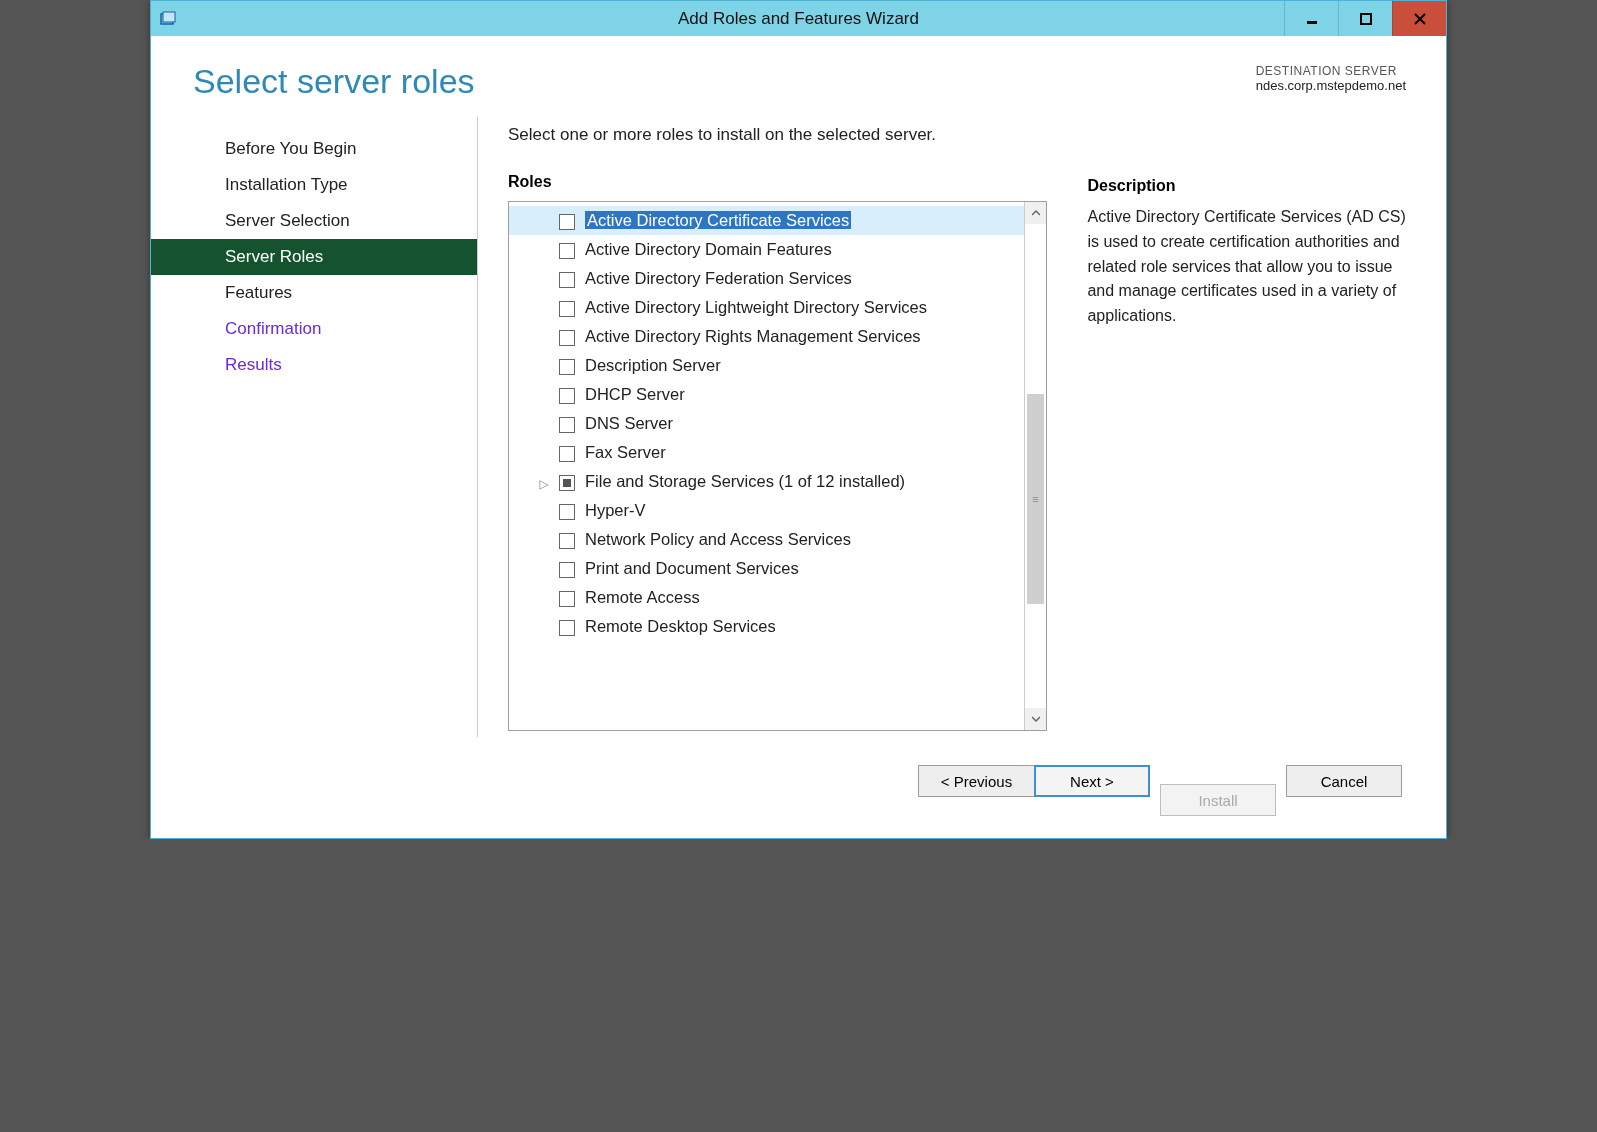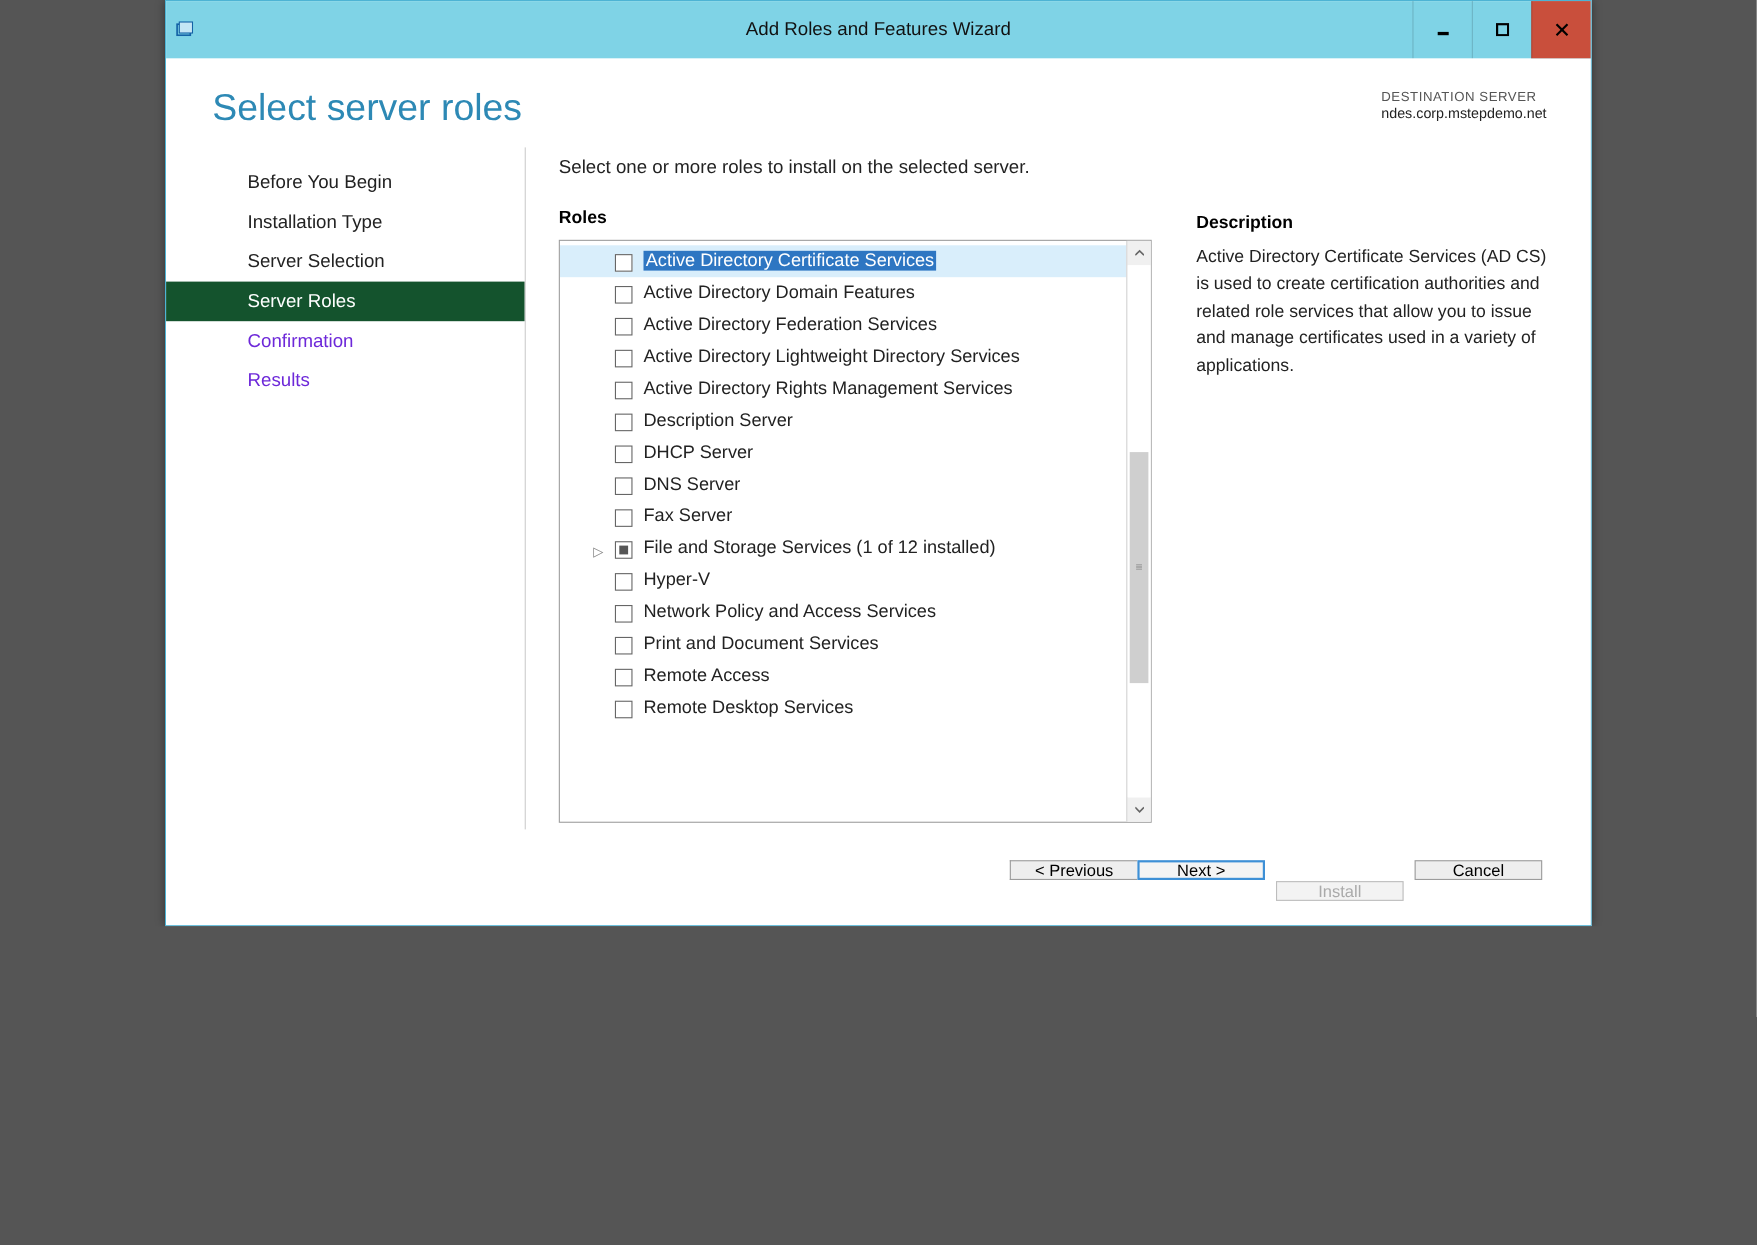--- a/index.html
+++ b/index.html
@@ -4,21 +4,21 @@
 <style>
   * { box-sizing: border-box; margin: 0; padding: 0; font-family: "Segoe UI", Tahoma, sans-serif; }
   body { background: #555; display: flex; justify-content: center; align-items: flex-start; }
   .window {
     width: 1297px;
     background: #fff;
     border: 1px solid #4db3d4;
     box-shadow: 0 0 8px rgba(0,0,0,0.4);
   }
   .titlebar {
-    height: 52px;
+    height: 35px;
     background: #7fd3e6;
     display: flex;
     align-items: center;
     position: relative;
   }
   .titlebar-icon {
     width: 18px; height: 18px; margin-left: 8px;
     display:inline-flex; align-items:center; justify-content:center;
   }
   .titlebar-title {
@@ -107,21 +107,21 @@
   .checkbox.indet::after{
     content:""; width:8px;height:8px;background:#555;
   }
   .desc-text { font-size: 16px; color: #222; line-height: 1.55; margin-top: 8px;}
   .footer {
     display: flex; justify-content: flex-end; gap: 10px;
     padding: 18px 44px 22px 0;
     border-top: none;
   }
   .btn {
-    min-width: 116px; height: 18px; font-size: 15px;
+    min-width: 116px; height: 32px; font-size: 15px;
     background: #eee; border: 1px solid #9c9c9c;
     display:flex;align-items:center;justify-content:center;
     padding: 0 14px;
   }
   .btn.default { border: 2px solid #3e90d6; background:#f4f4f4;}
   .btn.disabled { color: #aaa; background:#f3f3f3; border-color:#bdbdbd;margin-top:19px;}
   .btn-pair { display:flex; }
   .btn-pair .btn:first-child { border-right: none;}
 </style>
 </head>
@@ -165,20 +165,21 @@
         <div class="dest-server">ndes.corp.mstepdemo.net</div>
       </div>
     </div>
 
     <div class="content">
       <div class="nav" id="nav">
           <div class="nav-item">Before You Begin</div>
           <div class="nav-item">Installation Type</div>
           <div class="nav-item">Server Selection</div>
           <div class="nav-item active">Server Roles</div>
+          <div class="nav-item">Features</div>
           <div class="nav-item disabled">Confirmation</div>
           <div class="nav-item disabled">Results</div>
         </div>
       <div class="divider"></div>
       <div class="main">
         <div class="main-left">
           <div class="instruction">Select one or more roles to install on the selected server.</div>
           <div class="section-title">Roles</div>
           <div class="listbox-wrap">
             <div class="listbox" id="roles">

